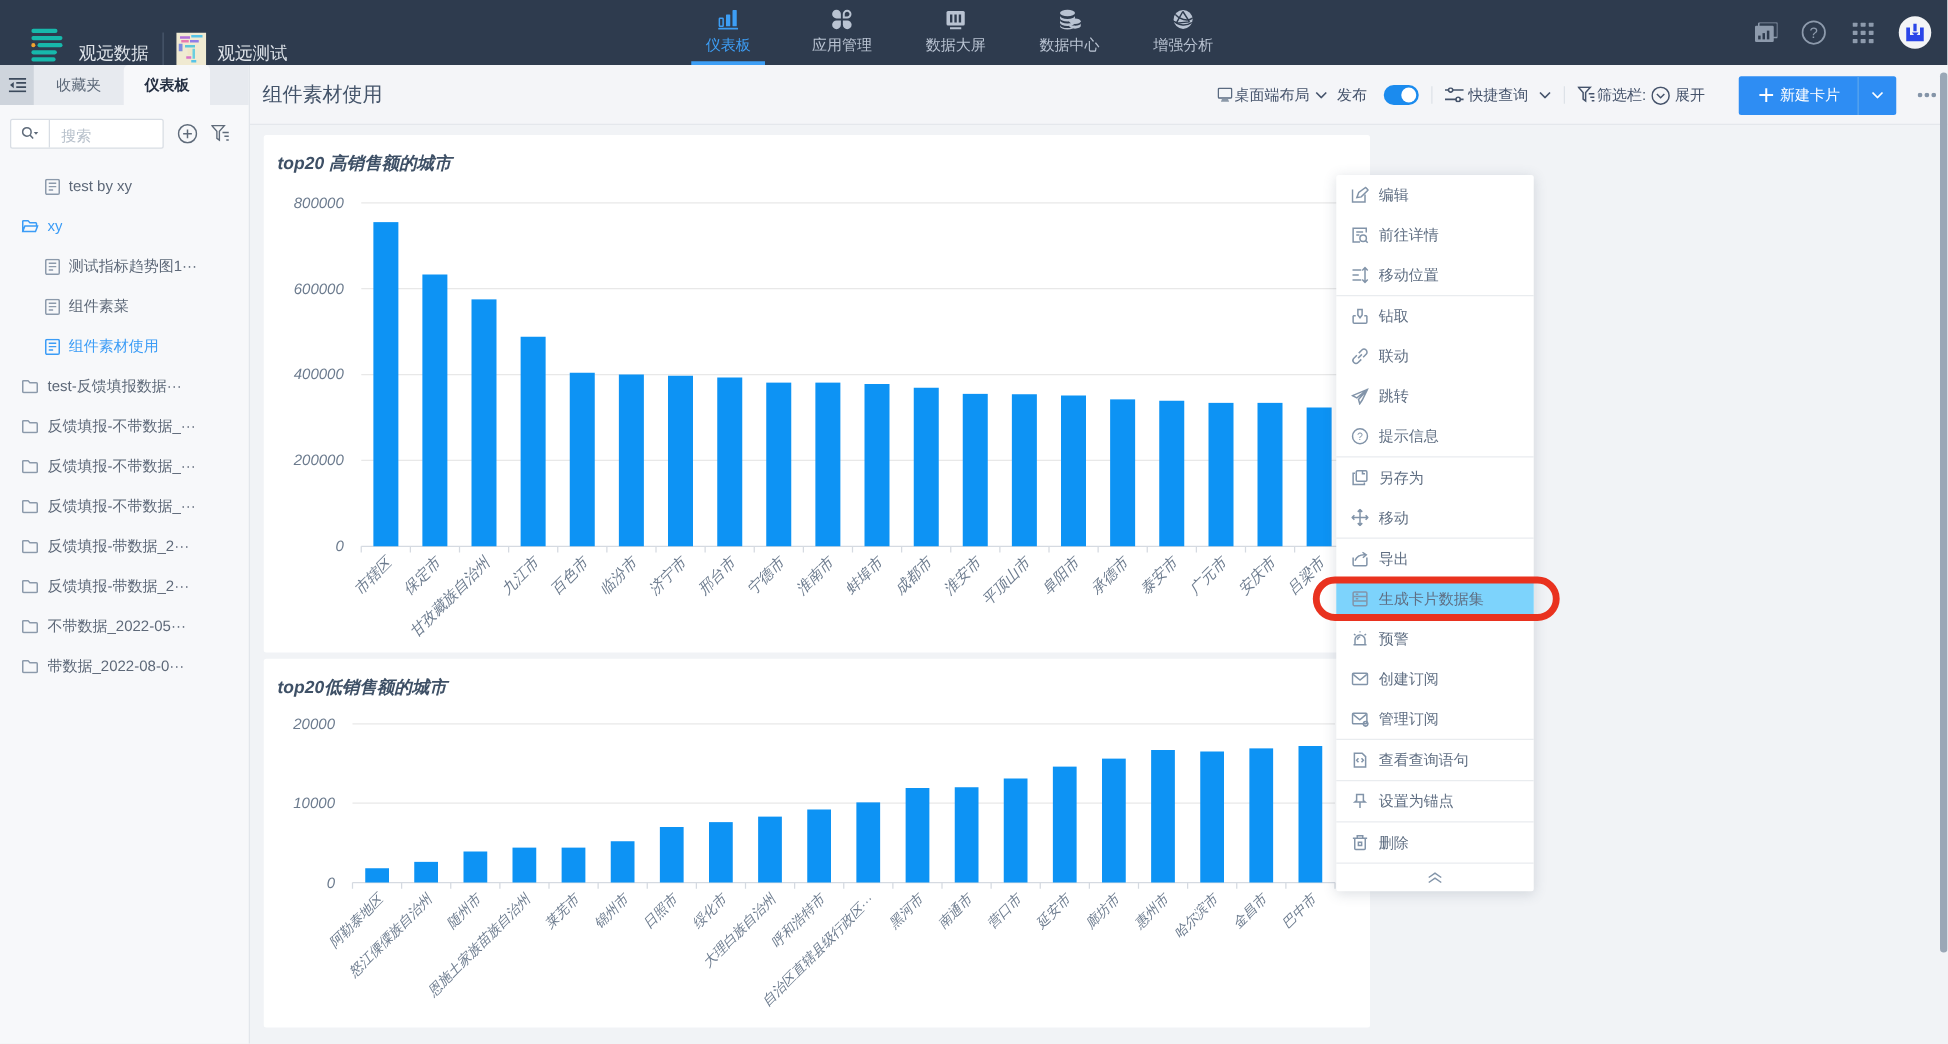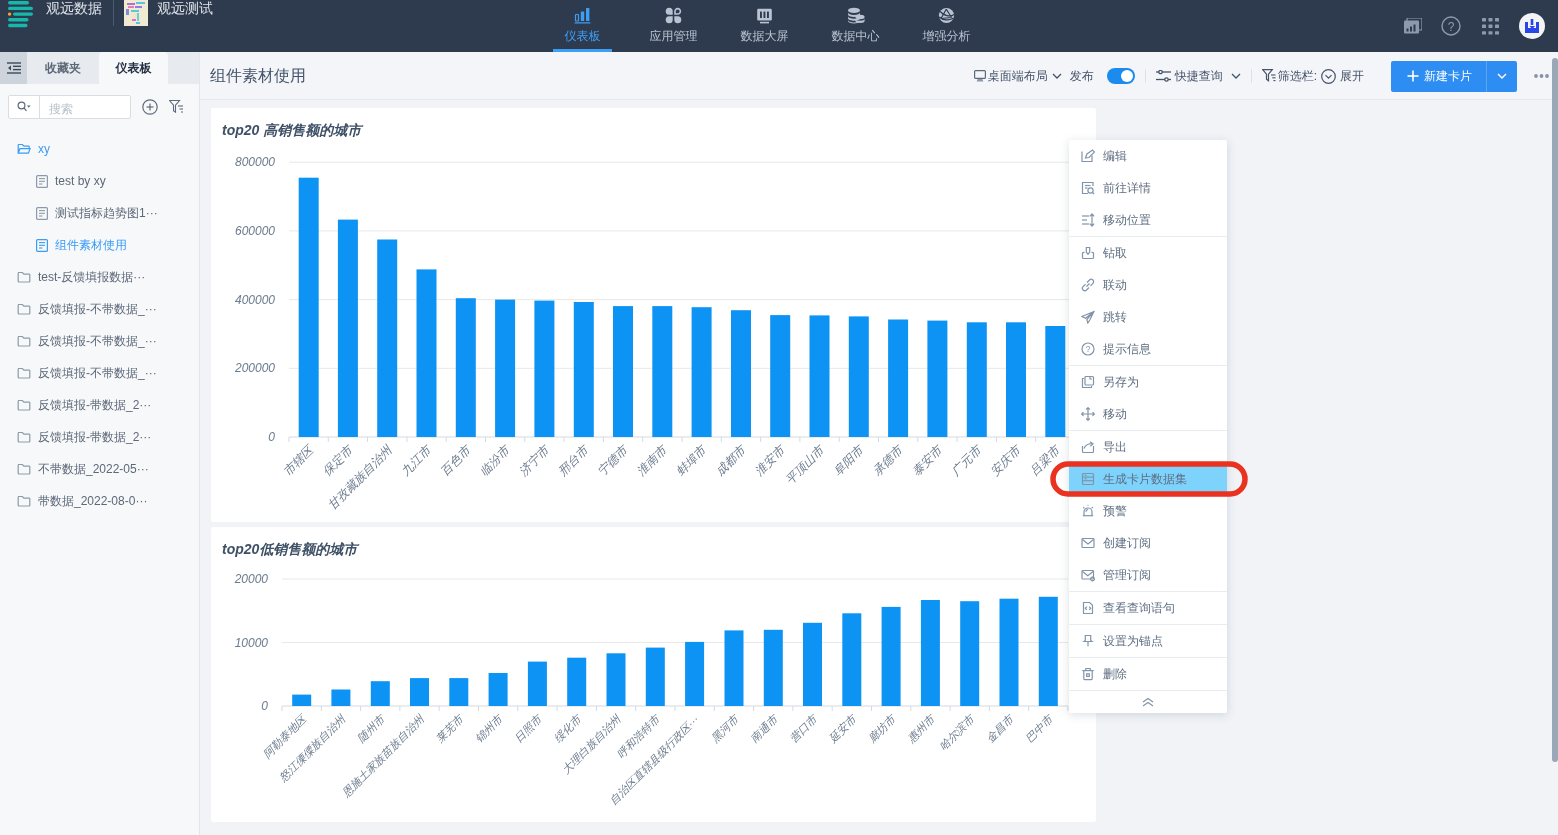--- a/index.html
+++ b/index.html
@@ -2,34 +2,34 @@
 <html><head>
 <meta charset="utf-8">
 <style>
 * { margin:0; padding:0; box-sizing:border-box; }
 html,body { width:1558px; height:835px; overflow:hidden; font-family:"Liberation Sans",sans-serif; }
 body { position:relative; background:#f1f3f6; }
 .abs { position:absolute; }
 
 
 #nav { position:absolute; left:0; top:0; width:1558px; height:52px; background:#2e3b4e; }
-#nav .brand { position:absolute; left:0; top:0; height:52px; display:flex; align-items:flex-start; }
+#nav .brand { position:absolute; left:17px; top:0; height:52px; display:flex; align-items:flex-end; }
 .navtxt { color:#dfe4ea; font-size:14px; }
 #centermenu { position:absolute; left:537px; top:0; height:52px; display:flex; }
 .navitem { width:91px; height:52px; display:flex; flex-direction:column; align-items:center; justify-content:center; color:#b9c3d2; font-size:12px; position:relative; }
 .navitem svg { display:block; margin-bottom:4px; }
 .navitem.active { color:#3d9ef5; }
 .navitem.active .bar { position:absolute; left:16px; right:16px; bottom:0; height:3px; background:#3d9ef5; }
 #navright { position:absolute; right:0; top:0; height:52px; display:flex; align-items:center; }
 
 
 #side { position:absolute; left:0; top:52px; width:200px; height:783px; background:#f7f8fa; border-right:1px solid #e2e6eb; }
 #tabs { position:absolute; left:0; top:0; width:199px; height:32px; background:#e7eaef; }
 #collapsebtn { position:absolute; left:0; top:0; width:27px; height:32px; background:#ced4dc; display:flex; align-items:center; justify-content:center; }
-.tab { position:absolute; top:0; height:32px; line-height:32px; text-align:center; font-size:12px;font-weight:bold; }
+.tab { position:absolute; top:0; height:32px; line-height:32px; text-align:center; font-size:12px; }
 #tab1 { left:27px; width:72px; color:#5c6878; }
 #tab2 { left:99px; width:69px; color:#242f42; background:#f7f8fa; border-radius:4px 4px 0 0; font-weight:bold; }
 #searchrow { position:absolute; left:0; top:43px; width:199px; height:15px; }
 #searchbox { position:absolute; left:8px; top:0; width:123px; height:24px; border:1px solid #d8dde4; border-radius:2px; background:#fff; }
 #searchbox .seg { position:absolute; left:0; top:0; width:31px; height:22px; border-right:1px solid #d8dde4; display:flex; align-items:center; justify-content:center; }
 #searchbox .ph { position:absolute; left:40px; top:5px; font-size:12px; color:#b7c0cb; }
 #tree { position:absolute; left:0; top:81px; width:199px; }
 .trow { height:32px; display:flex; align-items:center; font-size:12px; color:#5d6878; white-space:nowrap; }
 .trow svg { flex:none; }
 .trow .lbl { margin-left:7px; overflow:hidden; }
@@ -215,43 +215,52 @@
       <line x1="4.5" y1="8" x2="11.5" y2="8" stroke="#5f6b7a" stroke-width="1.2"></line>
     </svg>
     <svg width="15" height="14" viewBox="0 0 15 14" style="position:absolute;left:169px;top:5px">
       <path d="M0.5 0.5 h10 l-4 4.6 v7 l-2 -1.4 v-5.6 z" fill="none" stroke="#5f6b7a" stroke-width="1.1"></path>
       <line x1="9" y1="6" x2="14" y2="6" stroke="#5f6b7a" stroke-width="1.1"></line>
       <line x1="10.5" y1="9" x2="14" y2="9" stroke="#5f6b7a" stroke-width="1.1"></line>
       <line x1="12" y1="12" x2="14" y2="12" stroke="#5f6b7a" stroke-width="1.1"></line>
     </svg>
   </div>
   <div id="tree">
-      <div class="trow lv0 blue">
+      <div class="trow lv1">
+        <svg width="12" height="13" viewBox="0 0 12 13">
+          <rect x="0.6" y="0.6" width="10.8" height="11.8" rx="1" fill="none" stroke="#8c9aab" stroke-width="1.2"></rect>
+          <line x1="3" y1="3.6" x2="9" y2="3.6" stroke="#8c9aab" stroke-width="1.1"></line>
+          <line x1="3" y1="6.3" x2="9" y2="6.3" stroke="#8c9aab" stroke-width="1.1"></line>
+          <line x1="3" y1="9" x2="6.5" y2="9" stroke="#8c9aab" stroke-width="1.1"></line>
+        </svg>
+        <span class="lbl">test by xy</span>
+      </div>
+<div class="trow lv0 blue">
         <svg width="14" height="12" viewBox="0 0 14 12">
           <path d="M1.2 10.2 V2.2 a0.7 0.7 0 0 1 0.7-0.7 h3.5 l1.5 1.7 h4.6 a0.7 0.7 0 0 1 0.7 0.7 v1.2 M1.2 10.2 l1.7-4.5 h10.2 l-1.7 4.5 z" fill="none" stroke="#3b9cf6" stroke-width="1.2"></path>
         </svg>
         <span class="lbl">xy</span>
       </div>
 <div class="trow lv1">
         <svg width="12" height="13" viewBox="0 0 12 13">
           <rect x="0.6" y="0.6" width="10.8" height="11.8" rx="1" fill="none" stroke="#8c9aab" stroke-width="1.2"></rect>
           <line x1="3" y1="3.6" x2="9" y2="3.6" stroke="#8c9aab" stroke-width="1.1"></line>
           <line x1="3" y1="6.3" x2="9" y2="6.3" stroke="#8c9aab" stroke-width="1.1"></line>
           <line x1="3" y1="9" x2="6.5" y2="9" stroke="#8c9aab" stroke-width="1.1"></line>
         </svg>
-        <span class="lbl">test by xy</span>
+        <span class="lbl">测试指标趋势图1···</span>
       </div>
 <div class="trow lv1">
         <svg width="12" height="13" viewBox="0 0 12 13">
           <rect x="0.6" y="0.6" width="10.8" height="11.8" rx="1" fill="none" stroke="#8c9aab" stroke-width="1.2"></rect>
           <line x1="3" y1="3.6" x2="9" y2="3.6" stroke="#8c9aab" stroke-width="1.1"></line>
           <line x1="3" y1="6.3" x2="9" y2="6.3" stroke="#8c9aab" stroke-width="1.1"></line>
           <line x1="3" y1="9" x2="6.5" y2="9" stroke="#8c9aab" stroke-width="1.1"></line>
         </svg>
-        <span class="lbl">测试指标趋势图1···</span>
+        <span class="lbl">组件素菜</span>
       </div>
 <div class="trow lv1 blue">
         <svg width="12" height="13" viewBox="0 0 12 13">
           <rect x="0.6" y="0.6" width="10.8" height="11.8" rx="1" fill="none" stroke="#3b9cf6" stroke-width="1.2"></rect>
           <line x1="3" y1="3.6" x2="9" y2="3.6" stroke="#3b9cf6" stroke-width="1.1"></line>
           <line x1="3" y1="6.3" x2="9" y2="6.3" stroke="#3b9cf6" stroke-width="1.1"></line>
           <line x1="3" y1="9" x2="6.5" y2="9" stroke="#3b9cf6" stroke-width="1.1"></line>
         </svg>
         <span class="lbl">组件素材使用</span>
       </div>

